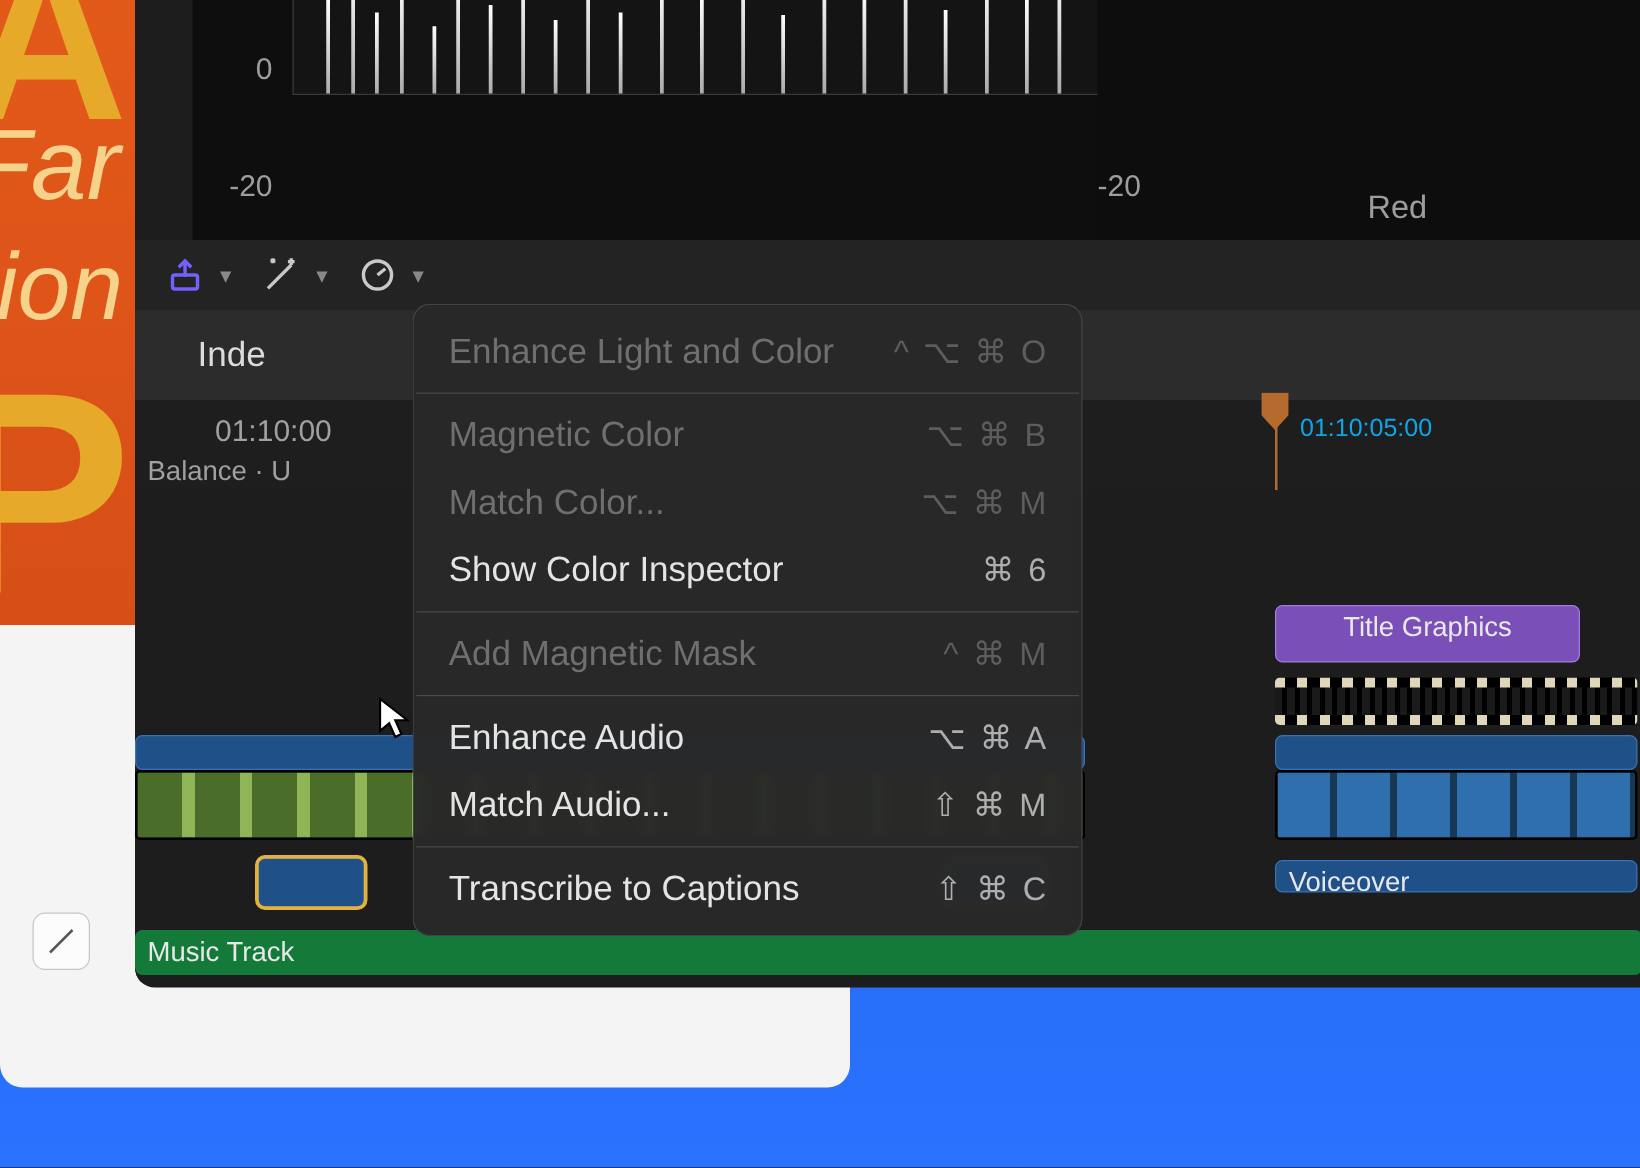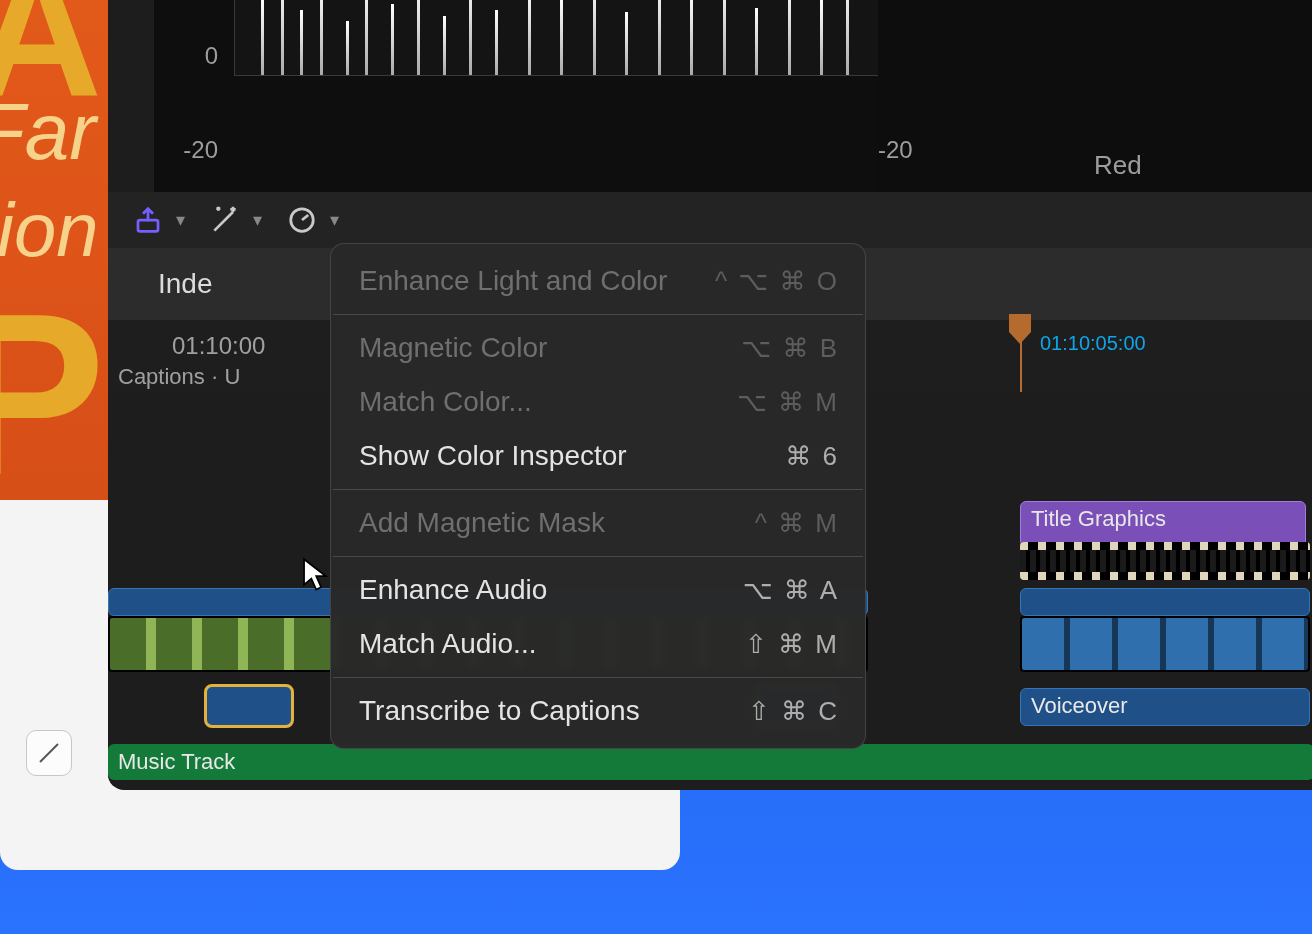--- a/index.html
+++ b/index.html
@@ -292,45 +292,45 @@
     </div>
     <span class="chev">▾</span>
   </div>
 
   <div class="index-row">
     <div class="index-btn">Inde</div>
   </div>
 
   <div class="tc-row">
     <div class="tc-left">01:10:00</div>
-    <div class="lang-left">Captions · U</div>
+    <div class="lang-left">Balance · U</div>
     <div class="playhead-marker" style="left:901px"></div>
     <div class="playhead-line" style="left:912px"></div>
     <div class="tc-right" style="left:932px">01:10:05:00</div>
   </div>
 
   <div class="timeline">
 
-    <div class="clip purple" style="left:912px; top:109px; width:286px;">
+    <div class="clip purple" style="left:912px; top:92px; width:244px;text-align:center;">
       <span>Title Graphics</span>
     </div>
     <div class="filmstrip" style="left:912px; top:150px; width:290px;"></div>
 
     <div class="blue-label" style="left:10px; top:202px;">Fresh Plan</div>
     <div class="clip blue" style="left:0px; top:196px; width:760px; height:28px;"></div>
     <div class="thumb-strip" style="left:0px; top:224px; width:760px;"></div>
 
     <div class="blue-label" style="left:922px; top:202px;">Hero Shot</div>
     <div class="clip blue" style="left:912px; top:196px; width:290px; height:28px;"></div>
     <div class="thumb-strip" style="left:912px; top:224px; width:290px; background:repeating-linear-gradient(90deg,#2f6fae 0 42px,#173854 42px 48px);"></div>
 
     <div class="clip blue sel" style="left:98px; top:294px; width:86px; height:40px;"></div>
     <div class="clip blue sel" style="left:648px; top:294px; width:80px; height:40px;"></div>
 
-    <div class="clip blue" style="left:912px; top:296px; width:290px; height:38px;">
+    <div class="clip blue" style="left:912px; top:296px; width:290px; height:26px;">
       <span>Voiceover</span>
     </div>
 
     <div class="clip green music" style="left:0px; top:352px; width:1206px;">
       <span>Music Track</span>
     </div>
   </div>
 
   <div class="menu" id="ctx-menu">
       <div class="menu-item disabled">

